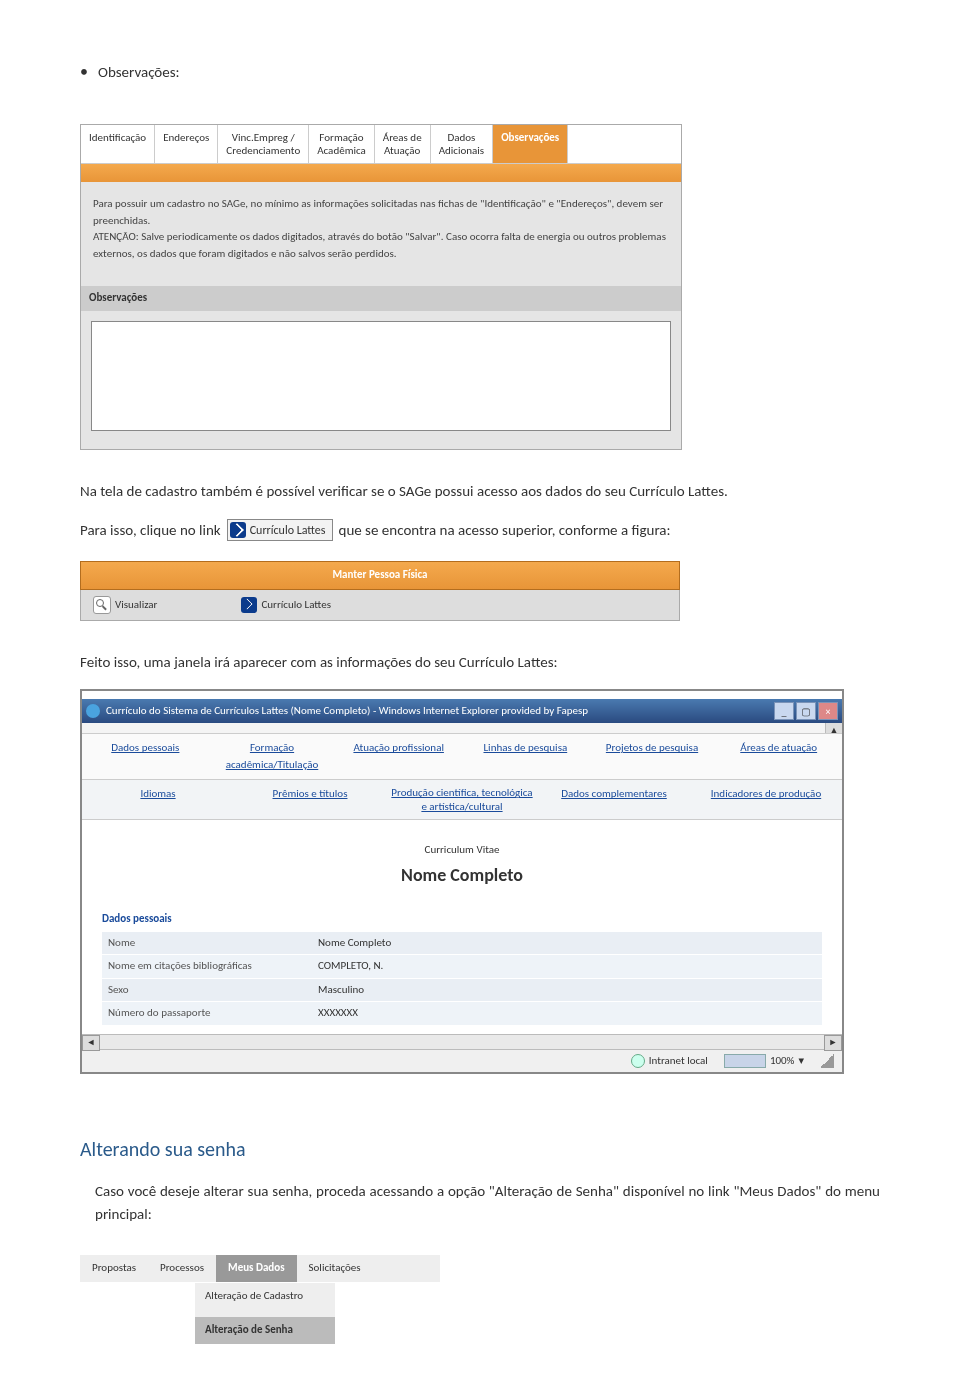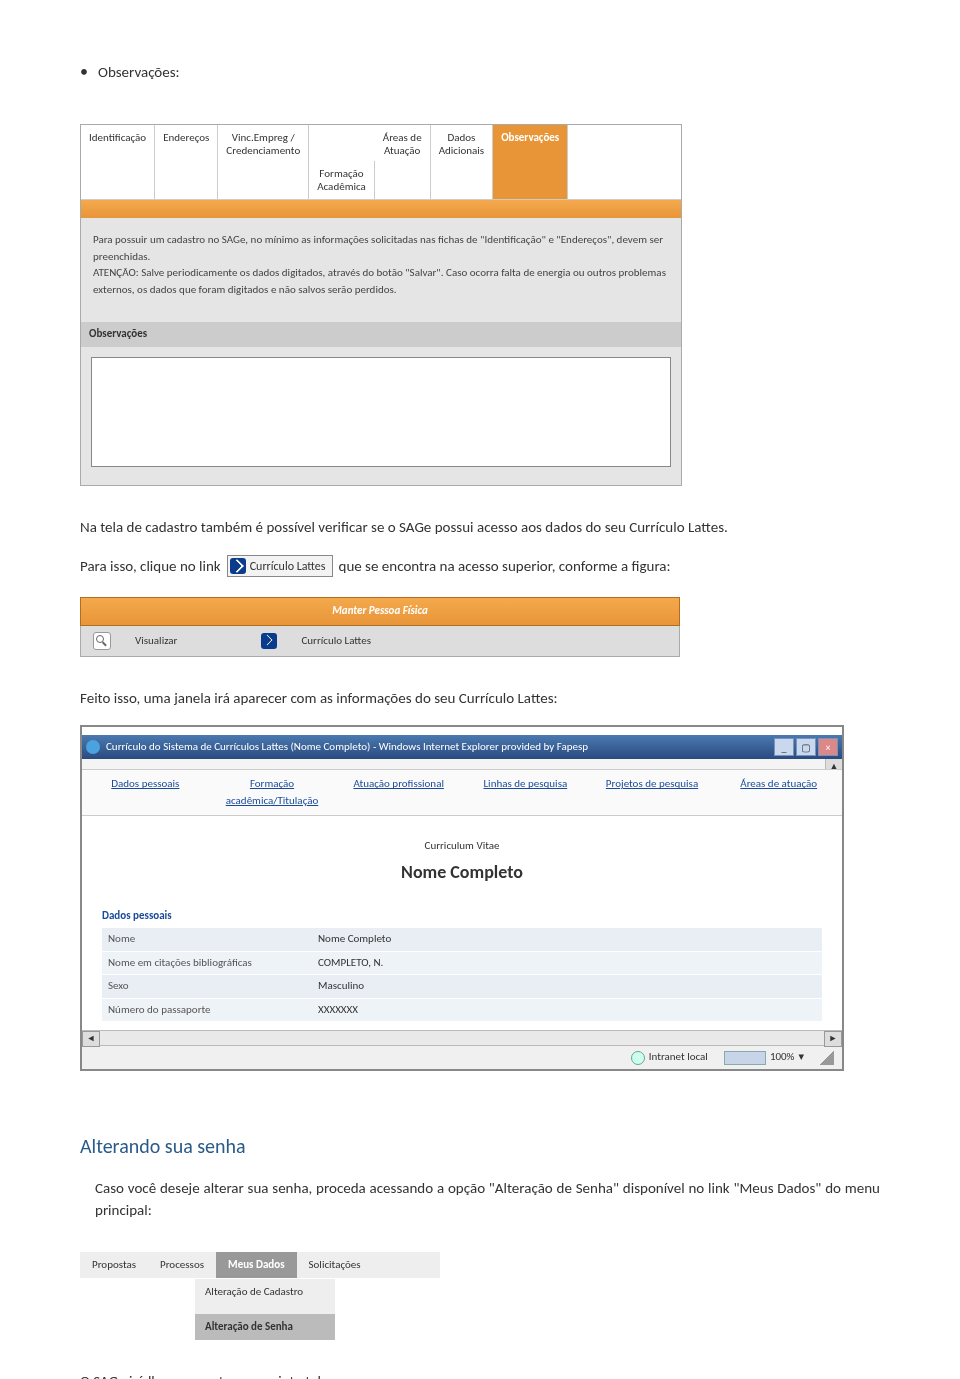--- a/index.html
+++ b/index.html
@@ -28,23 +28,23 @@
   .ss1-section { background: #ccc; padding: 4px 8px; font-weight: bold; font-size: 11px; margin-top: 10px; }
   .ss1-textarea { width: 100%; height: 110px; border: 1px solid #888; background: #fff; box-sizing: border-box; resize: none; margin-top: 4px; }
 
   
   .lattes-btn { display: inline-flex; align-items: center; gap: 4px; border: 1px solid #888; background: #f3f3f3; padding: 1px 6px 1px 2px; font-size: 12px; }
   .lattes-btn .lic { width: 16px; height: 16px; background: #0b3b8c; border-radius: 3px; position: relative; }
   .lattes-btn .lic::after { content:""; position:absolute; width:8px; height:8px; border:2px solid #fff; border-left:0; border-bottom:0; border-radius:0 0 0 8px; transform: rotate(45deg); left:2px; top:3px; }
 
   
   .ss2 { width: 600px; }
-  .ss2-header { background: linear-gradient(#f4a94d,#e89538); color:#fff; font-size:11px; font-weight:bold; padding:5px 0; text-align:center; border:1px solid #b36d1e;font-style:italic;}
+  .ss2-header { background: linear-gradient(#f4a94d,#e89538); color:#fff; font-size:11px; font-weight:bold; padding:5px 0; text-align:center; border:1px solid #b36d1e;}
   .ss2-row { display:flex; background:#ddd; border:1px solid #aaa; border-top:0; font-size:11px; }
-  .ss2-cell { display:flex; align-items:center; gap:24px; padding:6px 12px; cursor:pointer; }
+  .ss2-cell { display:flex; align-items:center; gap:4px; padding:6px 12px; cursor:pointer; }
   .ss2-cell + .ss2-cell { margin-left: 60px; }
   .ic-search { width:16px; height:16px; background:#fff; border:1px solid #999; border-radius:3px; position:relative; }
   .ic-search::before{content:"";position:absolute;width:6px;height:6px;border:1.5px solid #666;border-radius:50%;left:2px;top:2px;}
   .ic-search::after{content:"";position:absolute;width:5px;height:1.5px;background:#666;transform:rotate(45deg);left:8px;top:10px;}
   .ic-lattes-sm{width:16px;height:16px;background:#0b3b8c;border-radius:3px;position:relative;}
   .ic-lattes-sm::after{content:"";position:absolute;width:7px;height:7px;border:1.5px solid #fff;border-left:0;border-bottom:0;border-radius:0 0 0 7px;transform:rotate(45deg);left:2px;top:3px;}
 
   
   .ss3 { width: 760px; border: 2px solid #888; background:#fff; font-size:11px; }
   .ss3-title { background: linear-gradient(#4a7ab0,#2a4a80); color:#fff; display:flex; align-items:center; justify-content:space-between; padding:3px 4px;margin-top:8px; }
@@ -88,21 +88,21 @@
   <span class="bullet">•</span>
   <span>Observações:</span>
 </div>
 
 <div class="ss1">
   <div class="ss1-tabs">
     <div class="ss1-tab"><span>Identificação</span></div>
     <div class="ss1-tab"><span>Endereços</span></div>
     <div class="ss1-tab" style="white-space:pre-line;"><span>Vinc.Empreg /
 Credenciamento</span></div>
-    <div class="ss1-tab" style="white-space:pre-line;margin-top:36px;"><span>Formação
+    <div class="ss1-tab" style="white-space:pre-line;"><span>Formação
 Acadêmica</span></div>
     <div class="ss1-tab" style="white-space:pre-line;"><span>Áreas de
 Atuação</span></div>
     <div class="ss1-tab" style="white-space:pre-line;"><span>Dados
 Adicionais</span></div>
     <div class="ss1-tab active"><span>Observações</span></div>
   </div>
   <div class="ss1-orange"></div>
   <div class="ss1-body">
     <div>Para possuir um cadastro no SAGe, no mínimo as informações solicitadas nas fichas de "Identificação" e "Endereços", devem ser preenchidas.</div>
@@ -157,20 +157,27 @@
       <div style="width:16px;background:#ddd;border-left:1px solid #bbb;text-align:center;font-size:9px;">▲</div>
     </div>
   <div class="ss3-nav1">
     <a>Dados pessoais</a>
     <a style="white-space:pre-line;">Formação acadêmica/Titulação</a>
     <a>Atuação profissional</a>
     <a>Linhas de pesquisa</a>
     <a>Projetos de pesquisa</a>
     <a>Áreas de atuação</a>
   </div>
+  <div class="ss3-nav2">
+    <a>Idiomas</a>
+    <a>Prêmios e títulos</a>
+    <a class="center">Produção científica, tecnológica e artística/cultural</a>
+    <a>Dados complementares</a>
+    <a>Indicadores de produção</a>
+  </div>
   <div class="ss3-body">
     <div class="ss3-cvtitle">Curriculum Vitae</div>
     <div class="ss3-name">Nome Completo</div>
     <div class="ss3-sec">Dados pessoais</div>
     <div>
       <div class="ss3-row">
           <span class="lbl">Nome</span>
           <span>Nome Completo</span>
         </div>
       <div class="ss3-row">

